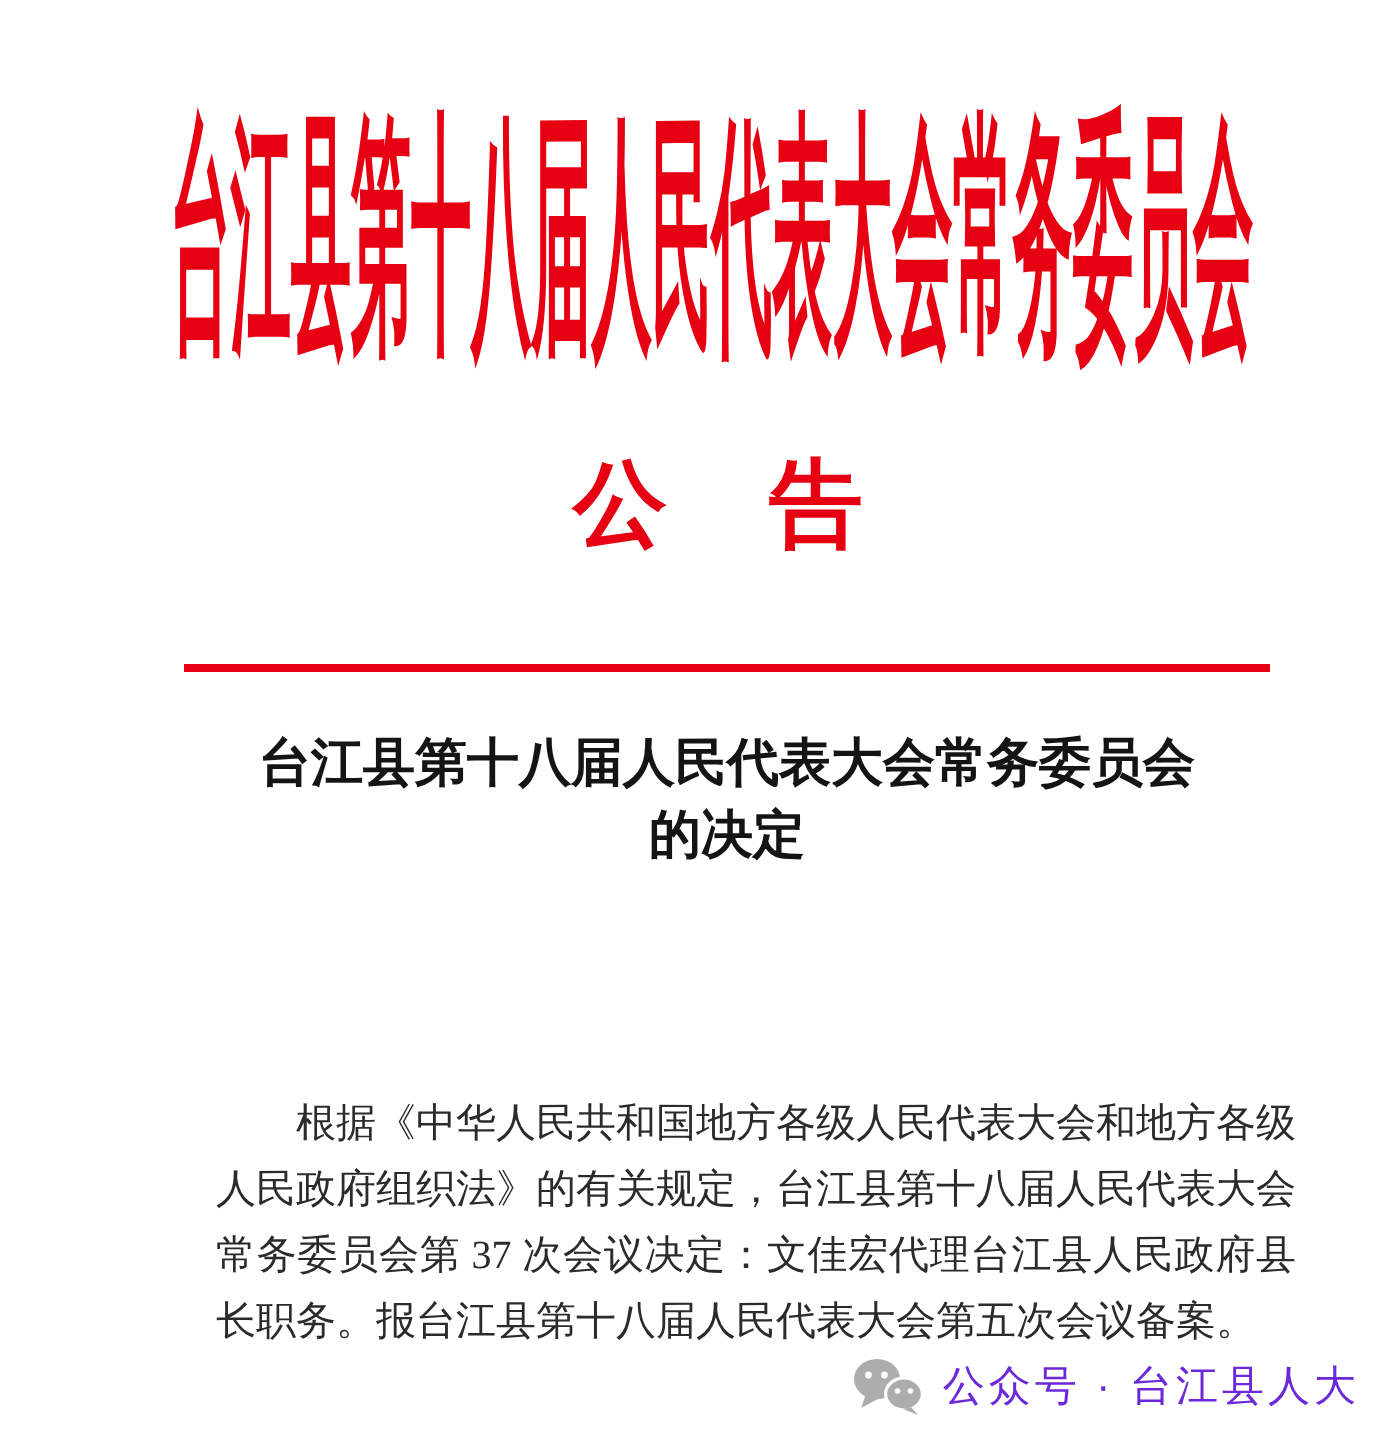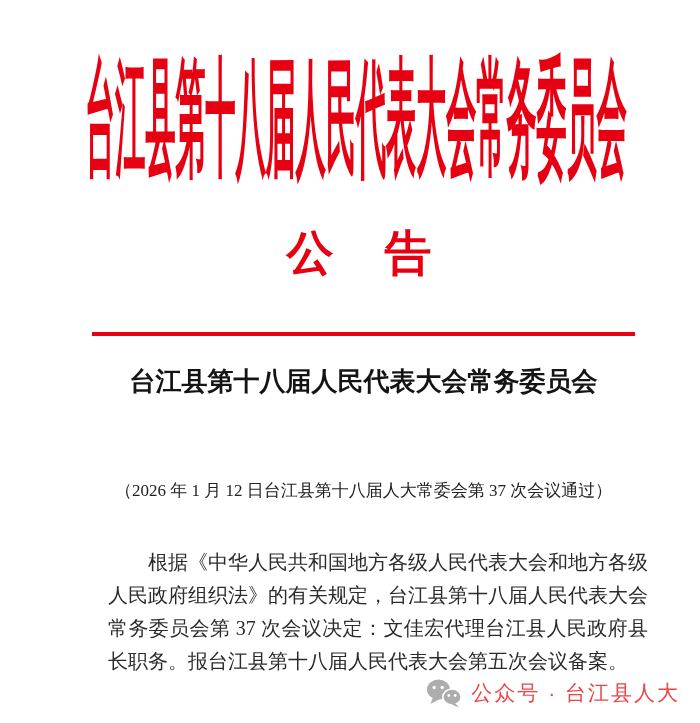--- a/index.html
+++ b/index.html
@@ -103,21 +103,21 @@
   }
 
   
   .watermark {
     position: absolute;
     top: 678px;
     right: 20px;
     display: flex;
     align-items: center;
     gap: 9px;
-    color: #ef4444;
+    color: #6d28d9;
     font-family: "Liberation Sans", "DejaVu Sans", sans-serif;
     font-size: 21px;
     letter-spacing: 2px;
   }
   .watermark svg {
     display: block;
   }
 </style>
 </head>
 <body>
@@ -127,23 +127,23 @@
   <div class="masthead-wrap">
     <div class="masthead-text">台江县第十八届人民代表大会常务委员会</div>
   </div>
 
   <div class="gonggao">公　告</div>
 
   <div class="red-rule"></div>
 
   <div class="doc-title">
     <div>台江县第十八届人民代表大会常务委员会</div>
+    <div>的决定</div>
   </div>
 
-  <div class="meeting-note">（2026 年 1 月 12 日台江县第十八届人大常委会第 37 次会议通过）</div>
 
   <p class="body-text">根据《中华人民共和国地方各级人民代表大会和地方各级人民政府组织法》的有关规定，台江县第十八届人民代表大会常务委员会第 37 次会议决定：文佳宏代理台江县人民政府县长职务。报台江县第十八届人民代表大会第五次会议备案。</p>
 
   <div class="watermark">
     <span>
       <svg width="36" height="30" viewBox="0 0 36 30" xmlns="http://www.w3.org/2000/svg">
 
         <ellipse cx="12.5" cy="11.5" rx="11.5" ry="10" fill="#adadad"></ellipse>
         <path d="M7 19 L4.5 26 L13 21.5 Z" fill="#adadad"></path>
         <circle cx="8.2" cy="9.5" r="1.7" fill="#ffffff"></circle>

